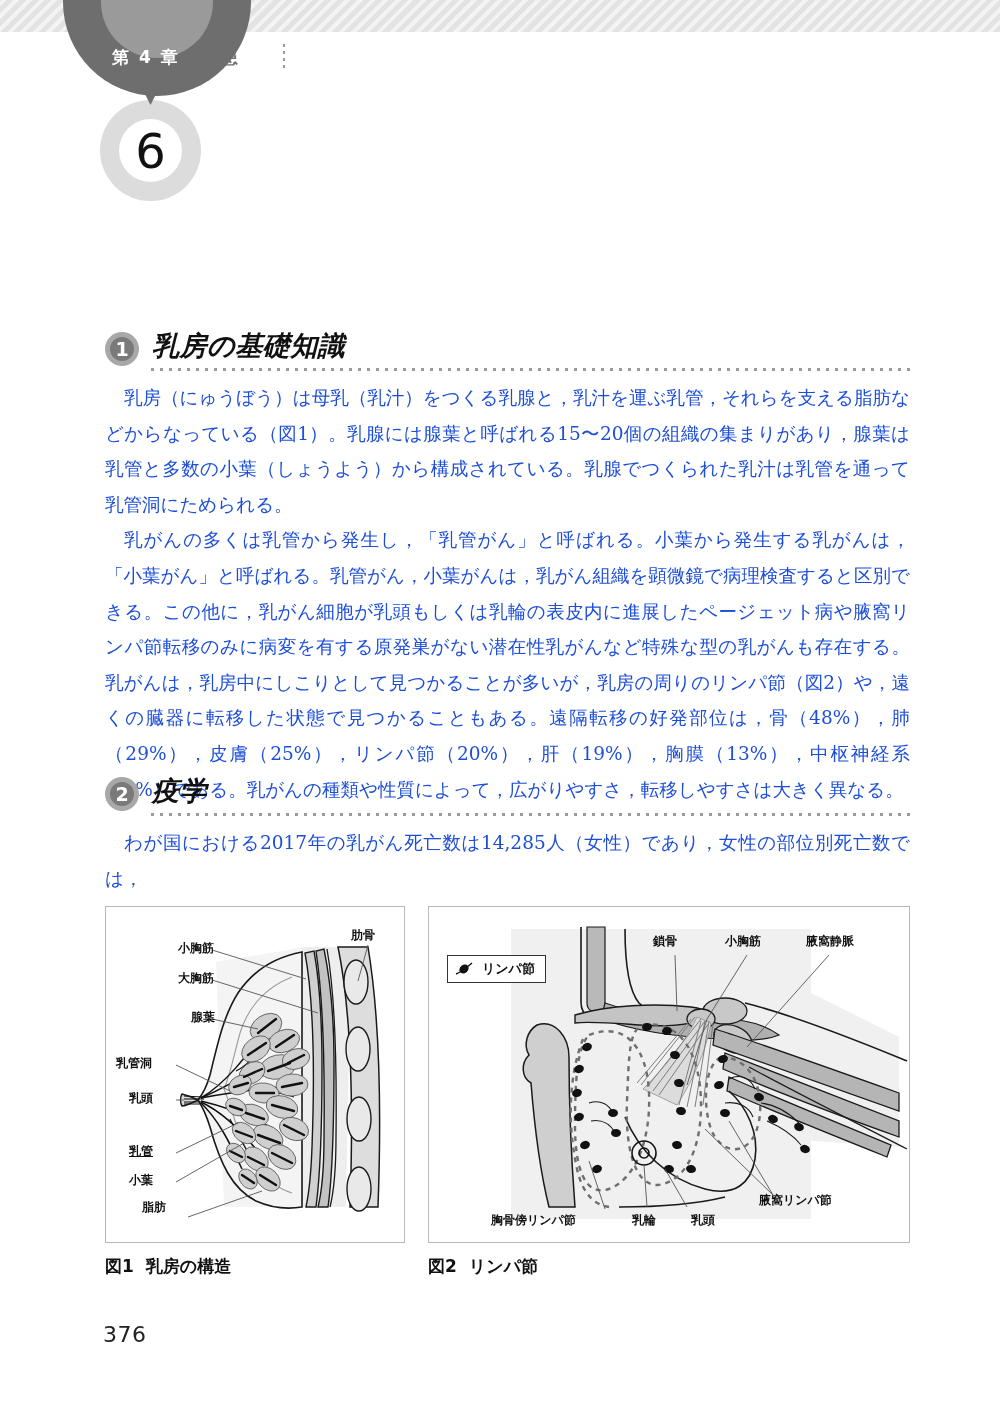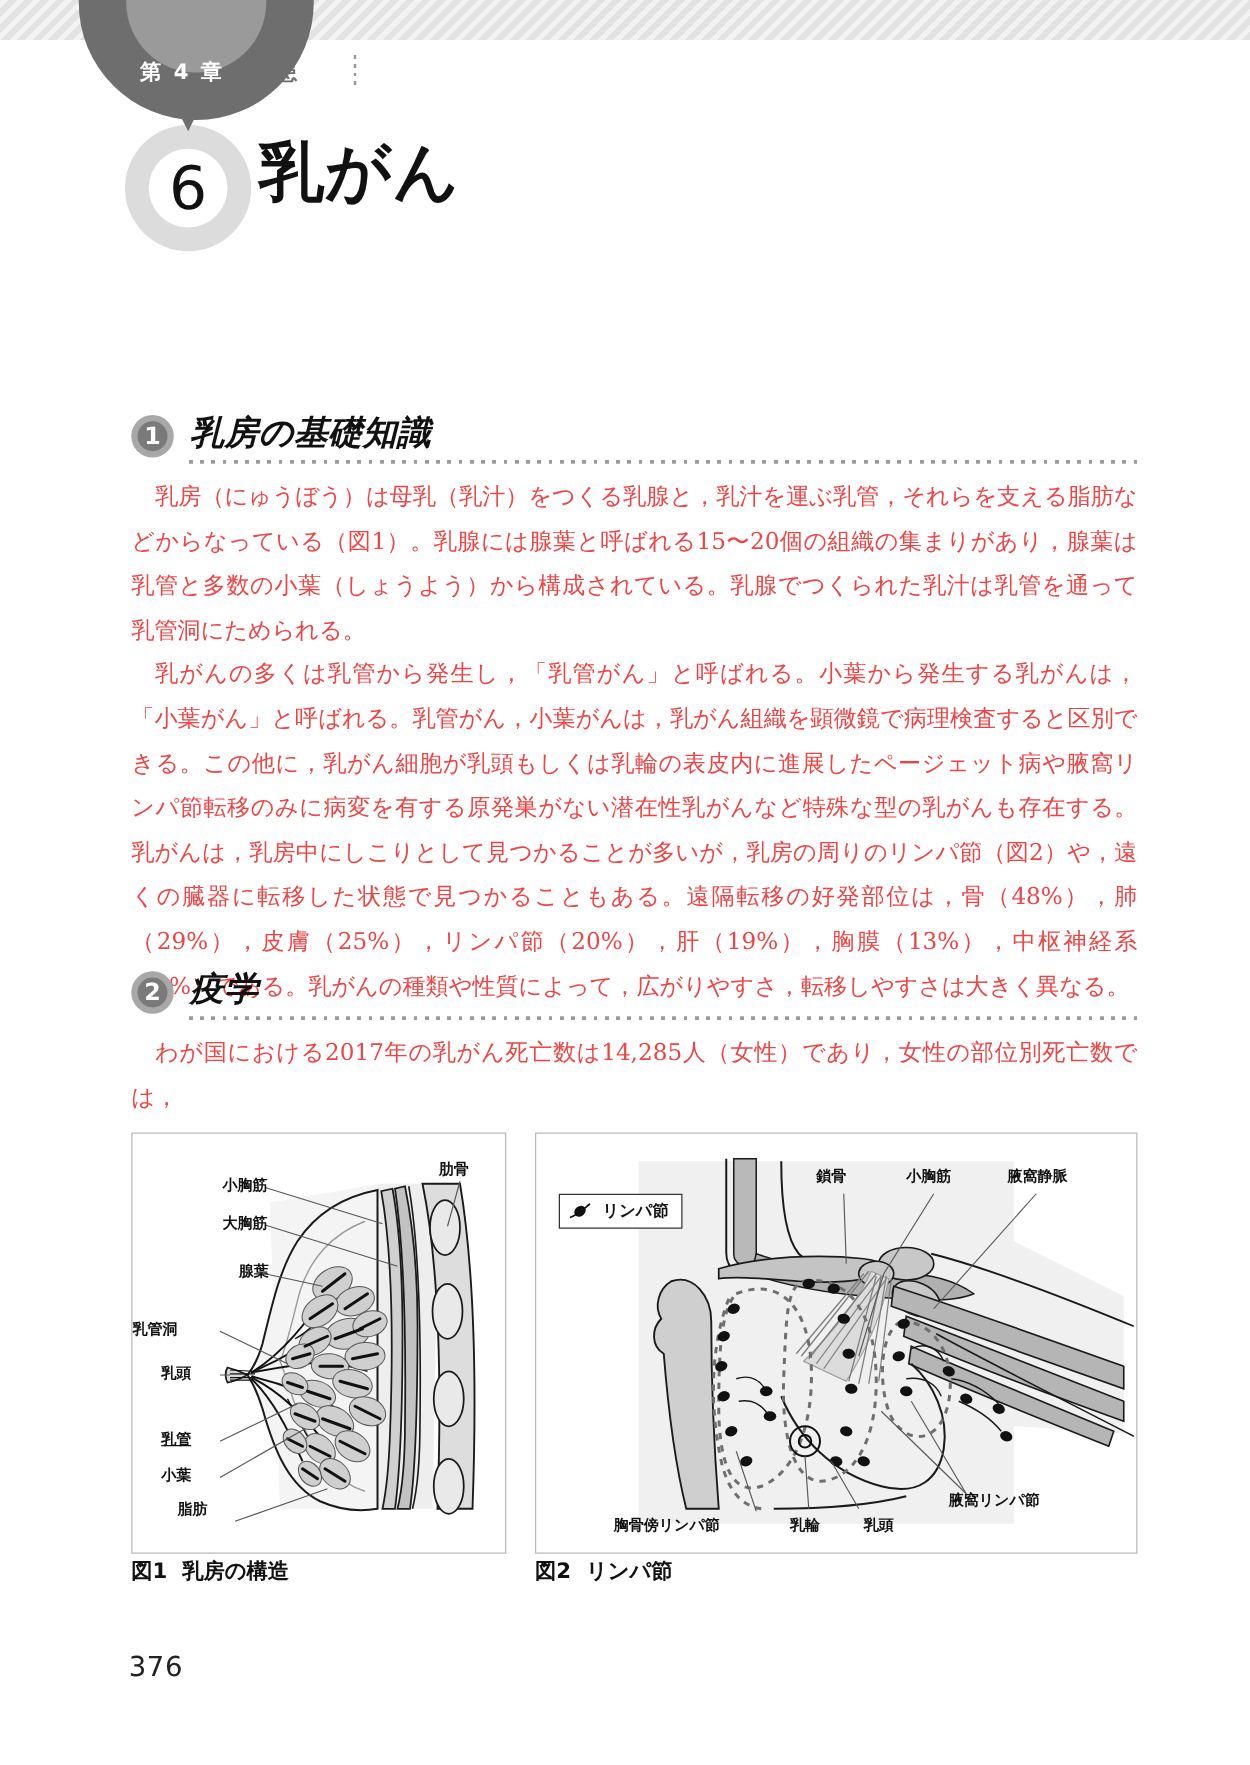--- a/index.html
+++ b/index.html
@@ -105,40 +105,40 @@
     position:absolute;left:46px;right:0;top:38px;height:3px;
     background:repeating-linear-gradient(to right,
       #9a9a9a 0 3px,transparent 3px 9px);
   }
 
   
   .para{
     font-family:"DejaVu Serif","Liberation Serif",serif;
     font-size:18.5px;
     line-height:35.6px;
-    color:#ef4444;
+    color:#1d4ed8;
     text-align:justify;
     text-justify:inter-character;
     text-indent:19px;
     margin:0;
   }
   #sec1{top:330px;}
   #sec1 .body{position:absolute;left:0;top:50px;width:805px;}
   #sec2{top:775px;}
   #sec2 .body{position:absolute;left:0;top:50px;width:805px;}
 
   
   .fig-row{position:absolute;left:105px;top:906px;width:805px;height:385px;}
   .fig{position:absolute;top:0;}
   .fig-box{
     position:relative;border:1px solid #b9b9b9;background:#ffffff;
     box-sizing:border-box;overflow:hidden;
   }
   .fig-cap{
-    margin-top:2px;
+    margin-top:12px;
     font-family:"DejaVu Sans","Liberation Sans",sans-serif;
     font-size:17px;font-weight:700;color:#111111;white-space:nowrap;
   }
   .fig-cap .cap-num{margin-right:12px;}
   #fig1{left:0;width:300px;}
   #fig1 .fig-box{width:300px;height:337px;}
   #fig2{left:323px;width:482px;}
   #fig2 .fig-box{width:482px;height:337px;}
 
   .fig-label{
@@ -172,21 +172,20 @@
   <div class="chapter-ring"></div>
   <div class="chapter-ring-inner"></div>
   <div class="chapter-drop"></div>
   <div class="chapter-label">第 4 章</div>
   <div class="chapter-topic">疾患</div>
   <div class="chapter-dots"></div>
 
   <div class="title-ring"></div>
   <div class="title-ring-hole"></div>
   <div class="title-num">6</div>
-  <div class="title-text">乳がん</div>
 
   <div class="section" id="sec1">
     <div class="sec-head">
       <div class="sec-ring"></div>
       <div class="sec-num">1</div>
       <div class="sec-title">乳房の基礎知識</div>
       <div class="sec-rule"></div>
     </div>
     <div class="body">
       <p class="para">乳房（にゅうぼう）は母乳（乳汁）をつくる乳腺と，乳汁を運ぶ乳管，それらを支える脂肪などからなっている（図1）。乳腺には腺葉と呼ばれる15〜20個の組織の集まりがあり，腺葉は乳管と多数の小葉（しょうよう）から構成されている。乳腺でつくられた乳汁は乳管を通って乳管洞にためられる。</p>
@@ -318,21 +317,21 @@
             <path d="M70 275 L138 236"></path>
             <path d="M82 310 L156 284"></path>
             <path d="M262 38 L252 74"></path>
           </g>
         </svg>
 
         
         <div class="fig-label" style="left:72px;top:33px;">小胸筋</div>
         <div class="fig-label" style="left:72px;top:63px;">大胸筋</div>
         <div class="fig-label" style="left:85px;top:102px;">腺葉</div>
-        <div class="fig-label" style="left:0;top:148px;">乳管洞</div>
+        <div class="fig-label" style="left:10px;top:148px;">乳管洞</div>
         <div class="fig-label" style="left:23px;top:183px;">乳頭</div>
         <div class="fig-label" style="left:23px;top:236px;text-decoration:underline;">乳管</div>
         <div class="fig-label" style="left:23px;top:265px;">小葉</div>
         <div class="fig-label" style="left:36px;top:292px;">脂肪</div>
         <div class="fig-label" style="left:245px;top:20px;">肋骨</div>
       </div>
       <div class="fig-cap">
         <span class="cap-num">図1</span><span>乳房の構造</span>
       </div>
     </div>

